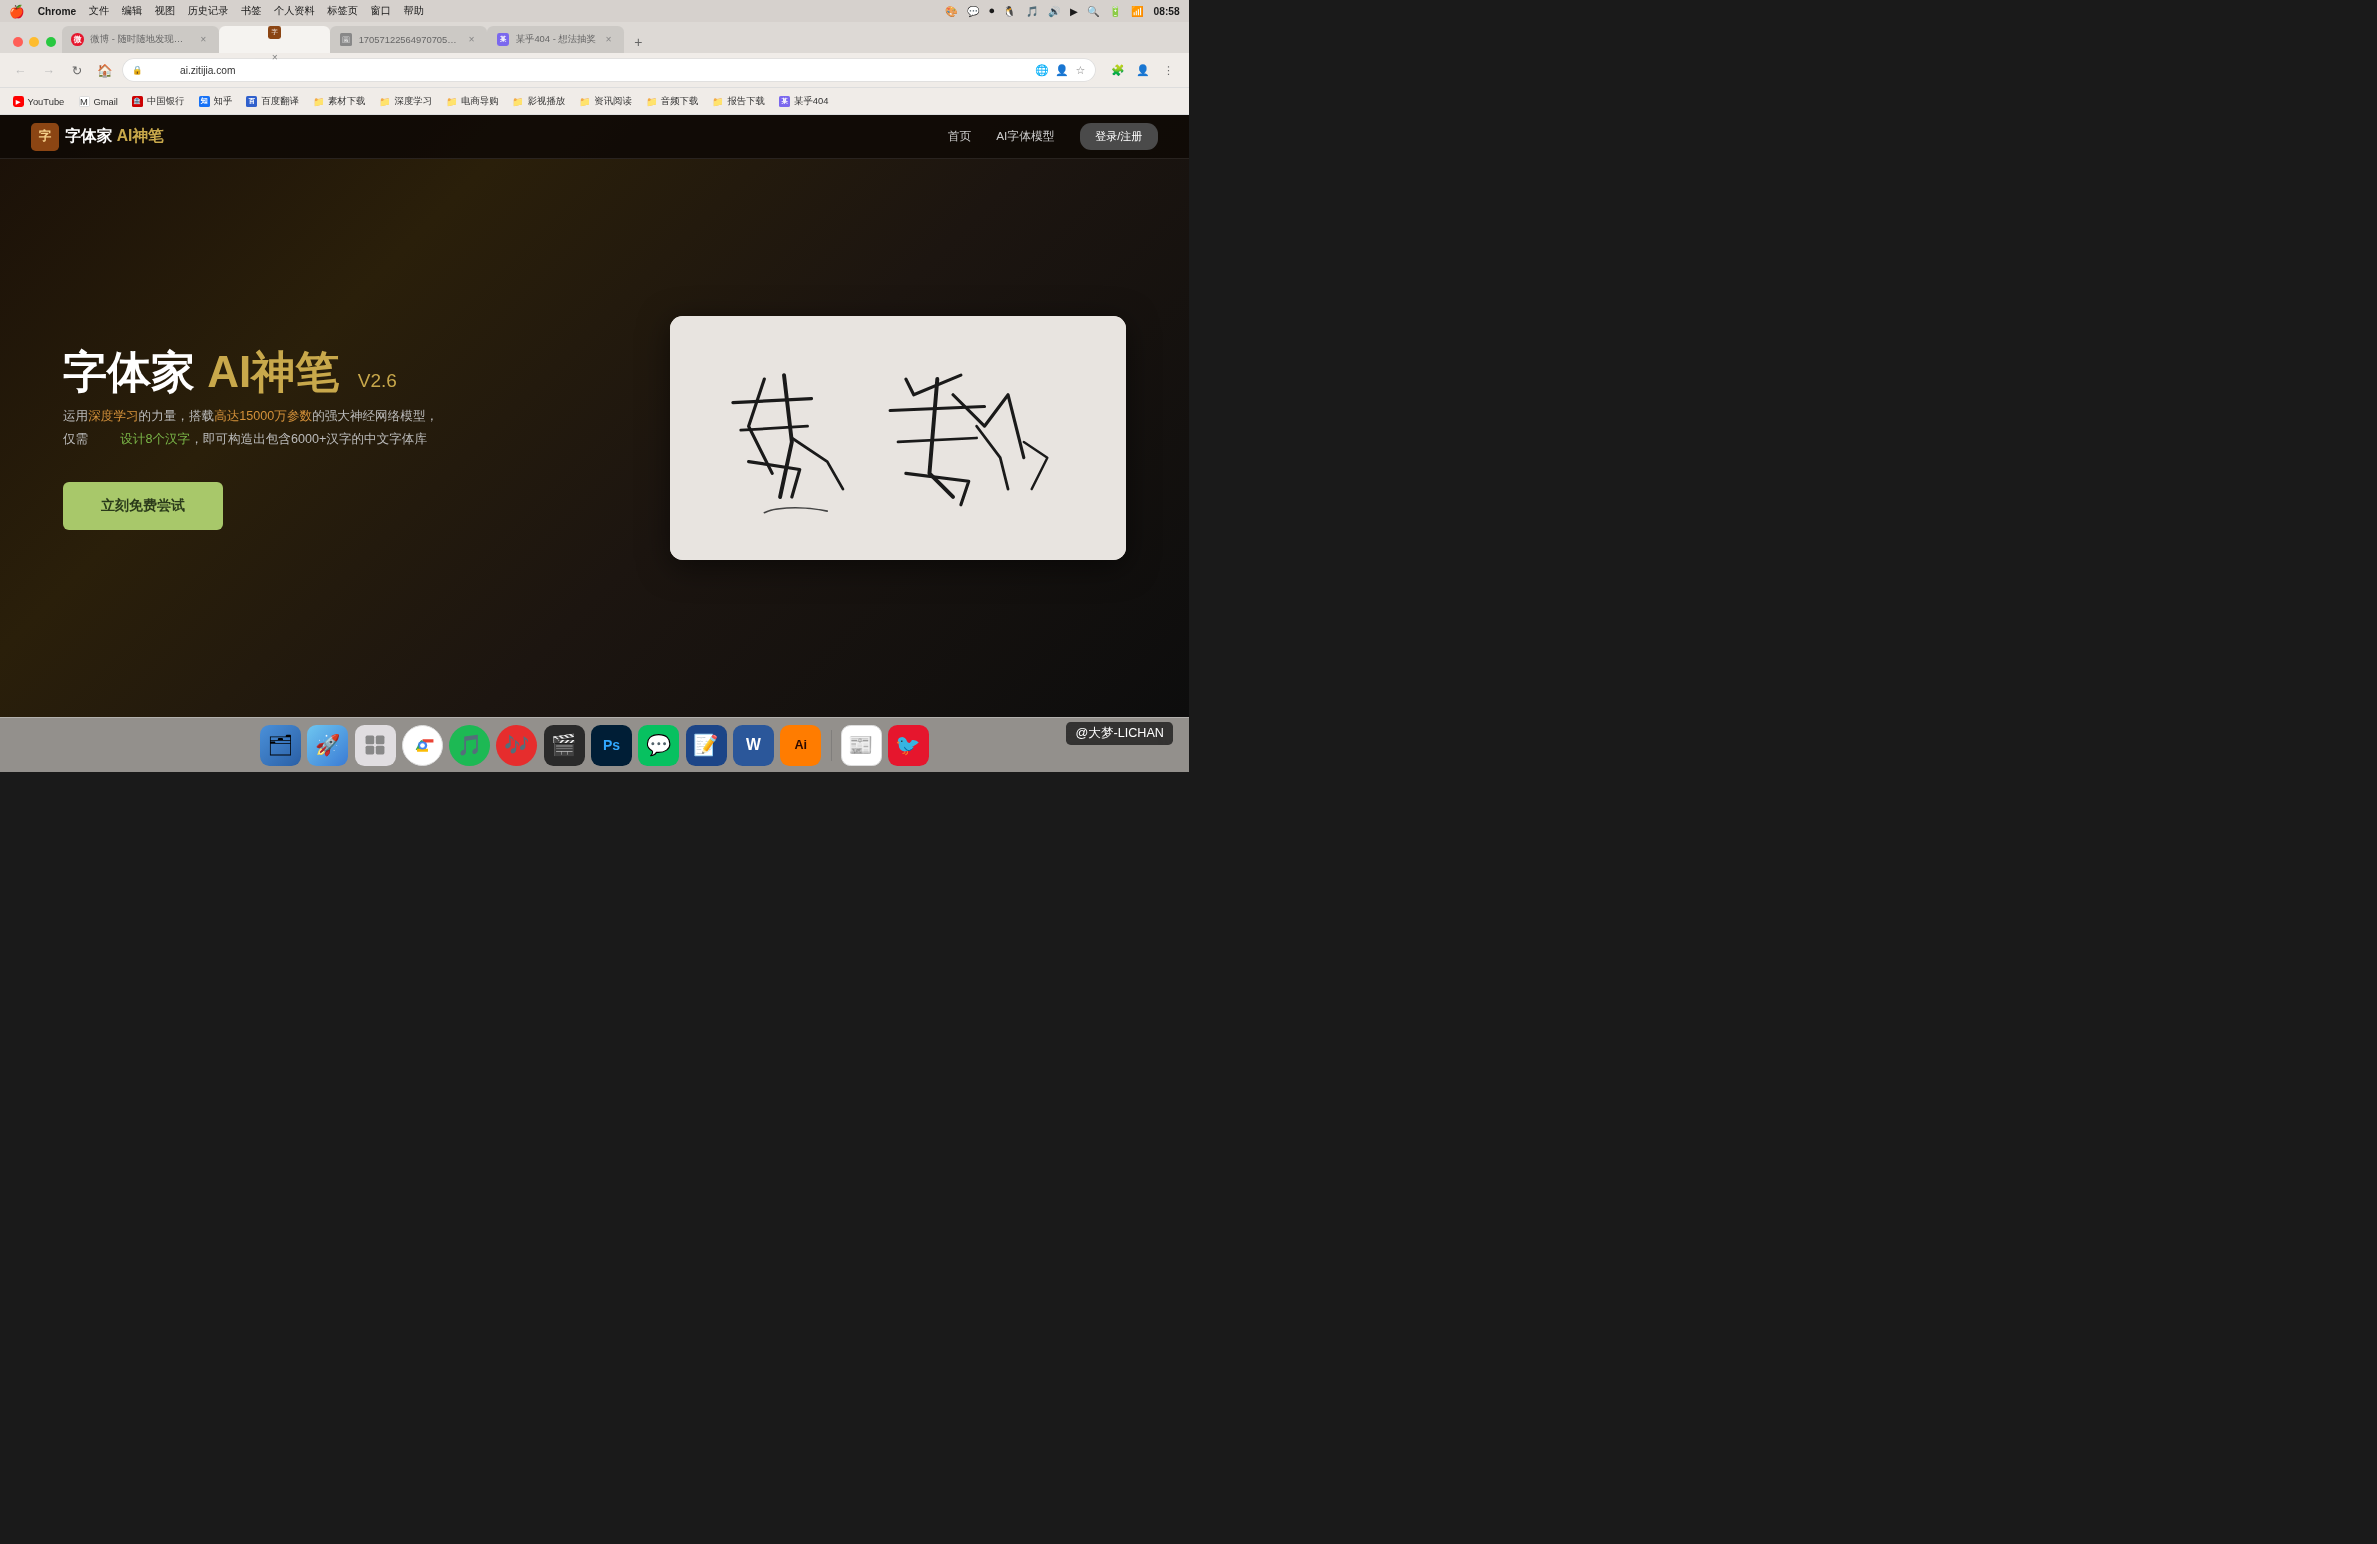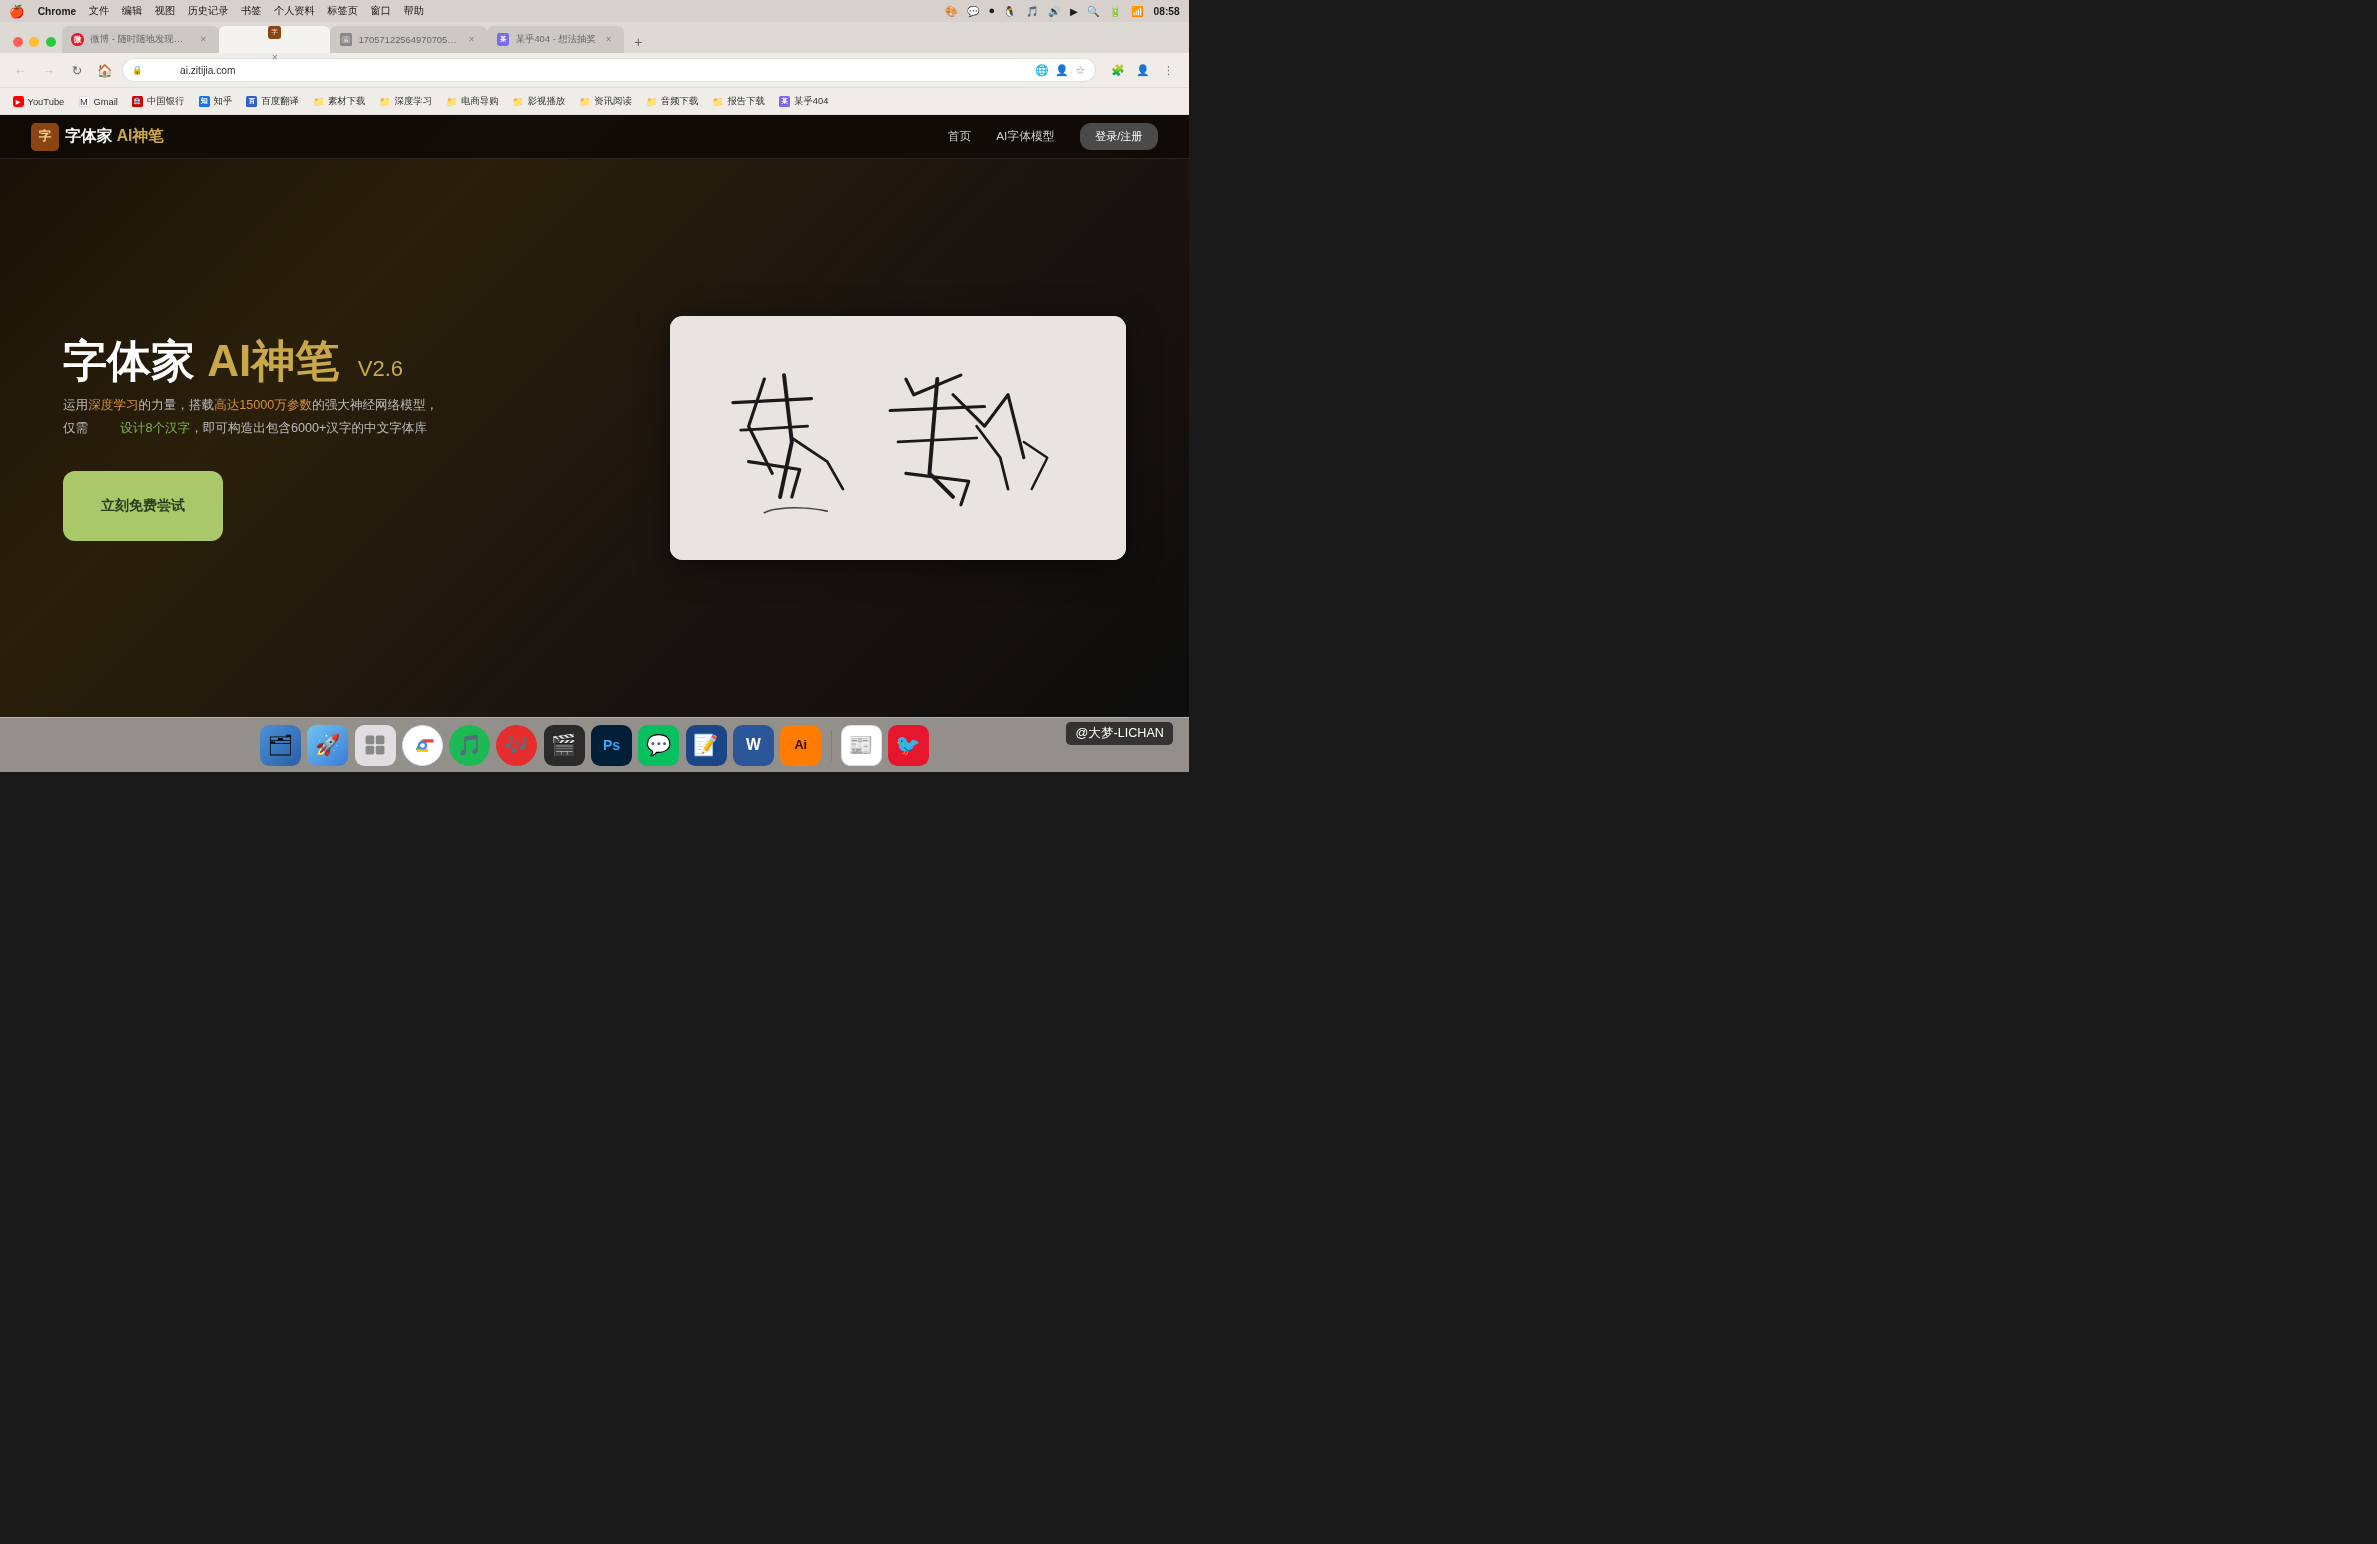--- a/index.html
+++ b/index.html
@@ -201,22 +201,22 @@
       margin-bottom: 6.3px;
     }
     .hero-subtitle { font-size: 31px; color: #fff; font-weight: 600; line-height: 1.4; margin-bottom: 23.6px; }
     .hero-desc { font-size: 12.6px; color: #bbb; line-height: 1.8; margin-bottom: 31px; }
     .hero-desc .highlight-yellow { color: #d4913a; }
     .hero-desc .highlight-green { color: #7ab648; }
     .cta-btn {
       background: #a8c86a;
       color: #2a3a1a;
       border: none;
-      border-radius: 12px;
-      padding: 26px 38px;
+      border-radius: 6px;
+      padding: 15px 38px;
       font-size: 14px;
       font-weight: 600;
       cursor: pointer;
     }
     .hero-right { flex: 0 0 456px; }
     .handwriting-card {
       background: #e8e4e0;
       border-radius: 12.6px;
       width: 456px;
       height: 244px;
@@ -437,21 +437,21 @@
       <a class="nav-link">首页</a>
       <a class="nav-link">AI字体模型</a>
       <button class="nav-btn-register">登录/注册</button>
     </div>
   </div>
 
   <div class="hero">
     <div class="hero-left">
       <div class="hero-title">
         <span>字体家 </span><span style="color:#c8a84b;">AI神笔</span>
-        <span style="color:#c8a84b;font-size:22px;font-weight:400;margin-left:6.3px;">V2.6</span>
+        <span style="color:#c8a84b;font-size:19px;font-weight:400;margin-left:6.3px;">V2.6</span>
       </div>
       <div class="hero-desc">
         <span>运用</span><span class="highlight-yellow" style="color:#d4913a;">深度学习</span><span>的力量，搭载</span><span class="highlight-yellow" style="color:#d4913a;">高达15000万参数</span><span>的强大神经网络模型，</span><br>
         <span>仅需</span><span class="highlight-green" style="color:#7ab648;padding-left:32px;">设计8个汉字</span><span>，即可构造出包含6000+汉字的中文字体库</span>
       </div>
       <button class="cta-btn">立刻免费尝试</button>
     </div>
 
     <div class="hero-right">
       <div class="handwriting-card">

